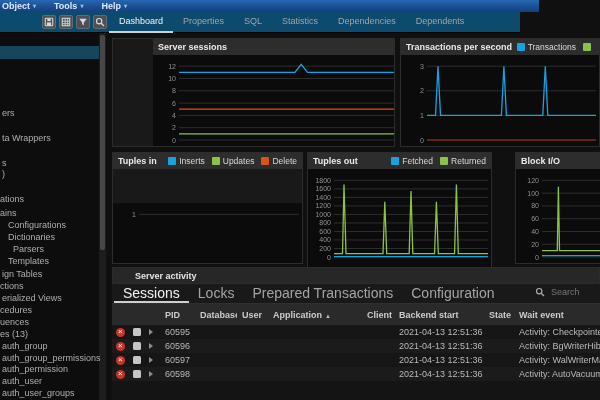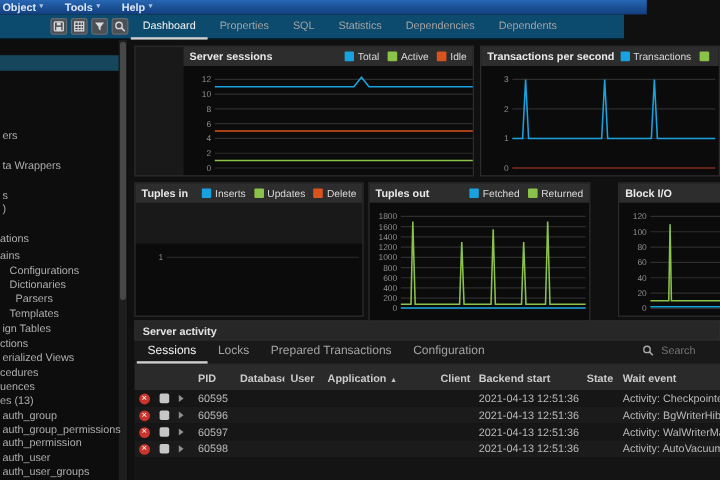--- a/index.html
+++ b/index.html
@@ -41,26 +41,26 @@
   .panel-title{font-size:9px;font-weight:bold;color:#eaeaea;white-space:nowrap;}
   .legend{display:flex;align-items:center;gap:7px;overflow:hidden;}
   .legend-item{display:flex;align-items:center;gap:3px;flex:none;}
   .swatch{width:8px;height:8px;border-radius:1px;flex:none;}
   .legend-label{font-size:8.5px;color:#dadada;white-space:nowrap;}
   .panel-body{flex:1;position:relative;background:#0b0b0b;}
   svg.chart{position:absolute;left:0;top:0;}
 
   
   .activity-bar{position:absolute;left:112px;top:267px;width:488px;height:17px;background:#272727;
-                border:1px solid #2c2c2c;box-sizing:border-box;display:flex;align-items:center;padding-left:6px;}
+                border:1px solid #2c2c2c;box-sizing:border-box;display:flex;align-items:center;padding-left:22px;}
   .activity-title{font-size:9px;font-weight:bold;color:#e4e4e4;}
   .activity-tabs{position:absolute;left:112px;top:284px;width:488px;height:20px;background:#191919;
                  border-bottom:1px solid #303030;box-sizing:border-box;}
   .activity-tabs .tabs2{position:absolute;left:2px;top:0;height:19px;display:flex;}
-  .tab2{color:#a4a4a4;font-size:10px;line-height:18px;height:19px;padding:0 9px;box-sizing:border-box;white-space:nowrap;}
+  .tab2{color:#a4a4a4;font-size:14px;line-height:18px;height:19px;padding:0 9px;box-sizing:border-box;white-space:nowrap;}
   .tab2.active{color:#f2f2f2;border-bottom:2px solid #cfcfcf;}
   .search{position:absolute;right:3px;top:2px;display:flex;align-items:center;gap:4px;}
   .search input{width:44px;background:transparent;border:none;outline:none;color:#999;font-size:9px;font-family:inherit;}
 
   .table{position:absolute;left:112px;top:304px;width:488px;height:96px;overflow:hidden;background:#141414;font-size:9px;}
   .thead,.trow{display:grid;grid-template-columns:48px 35px 42px 31px 94px 32px 90px 30px 1fr;align-items:center;}
   .thead{height:21px;background:#2a2a2a;color:#cbcbcb;font-weight:bold;}
   .trow{height:14px;color:#b9b9b9;background:#161616;}
   .trow.alt{background:#1b1b1b;}
   .cell{padding-left:5px;white-space:nowrap;overflow:hidden;}
@@ -155,34 +155,20 @@
       <div class="sb-item" style="left: 2px; top: 307px;">auth_group</div>
       <div class="sb-item" style="left: 2px; top: 319px;">auth_group_permissions</div>
       <div class="sb-item" style="left: 2px; top: 330px;">auth_permission</div>
       <div class="sb-item" style="left: 2px; top: 342px;">auth_user</div>
       <div class="sb-item" style="left: 2px; top: 354px;">auth_user_groups</div>
     </div>
 
   <div class="panel p0">
       <div class="panel-h">
         <span class="panel-title">Server sessions</span>
-        <div class="legend">
-          <span class="legend-item">
-            <span class="swatch" style="background: rgb(24, 163, 224);"></span>
-            <span class="legend-label">Total</span>
-          </span>
-          <span class="legend-item">
-            <span class="swatch" style="background: rgb(139, 195, 74);"></span>
-            <span class="legend-label">Active</span>
-          </span>
-          <span class="legend-item">
-            <span class="swatch" style="background: rgb(217, 83, 30);"></span>
-            <span class="legend-label">Idle</span>
-          </span>
-        </div>
       </div>
       <div class="panel-body">
         <svg class="chart" width="281" height="91">
           <line x1="26" x2="278" y1="85" y2="85" stroke="#2e2e2e" stroke-width="1"></line>
           <text x="23" y="87.5" text-anchor="end" font-size="7" fill="#919191" font-family="&quot;Liberation Sans&quot;,sans-serif">0</text>
           <line x1="26" x2="278" y1="72.69470404984423" y2="72.69470404984423" stroke="#2e2e2e" stroke-width="1"></line>
           <text x="23" y="75.19470404984423" text-anchor="end" font-size="7" fill="#919191" font-family="&quot;Liberation Sans&quot;,sans-serif">2</text>
           <line x1="26" x2="278" y1="60.389408099688474" y2="60.389408099688474" stroke="#2e2e2e" stroke-width="1"></line>
           <text x="23" y="62.889408099688474" text-anchor="end" font-size="7" fill="#919191" font-family="&quot;Liberation Sans&quot;,sans-serif">4</text>
           <line x1="26" x2="278" y1="48.08411214953271" y2="48.08411214953271" stroke="#2e2e2e" stroke-width="1"></line>

